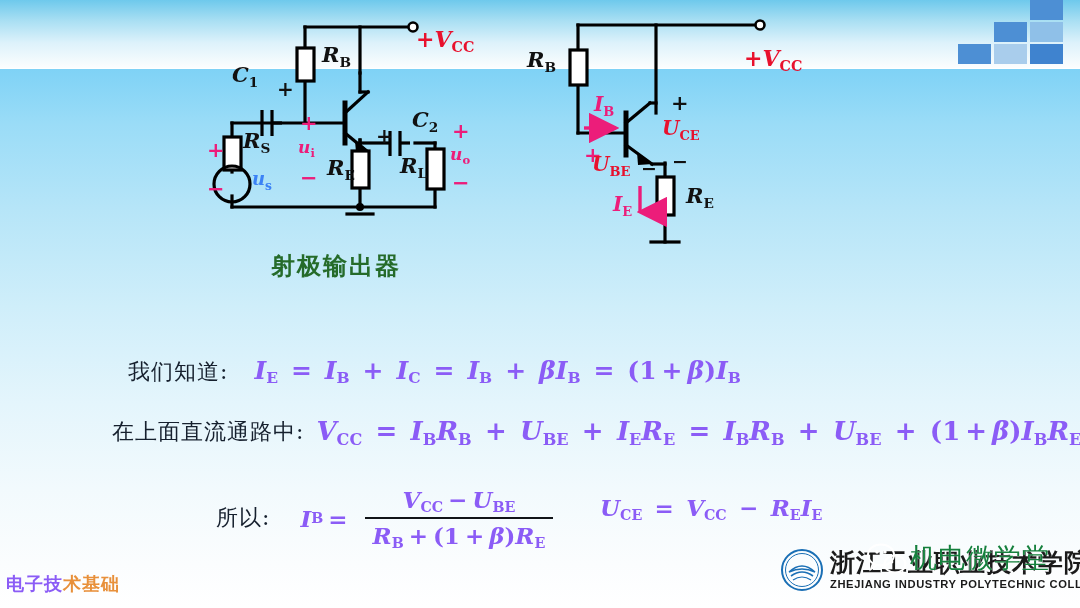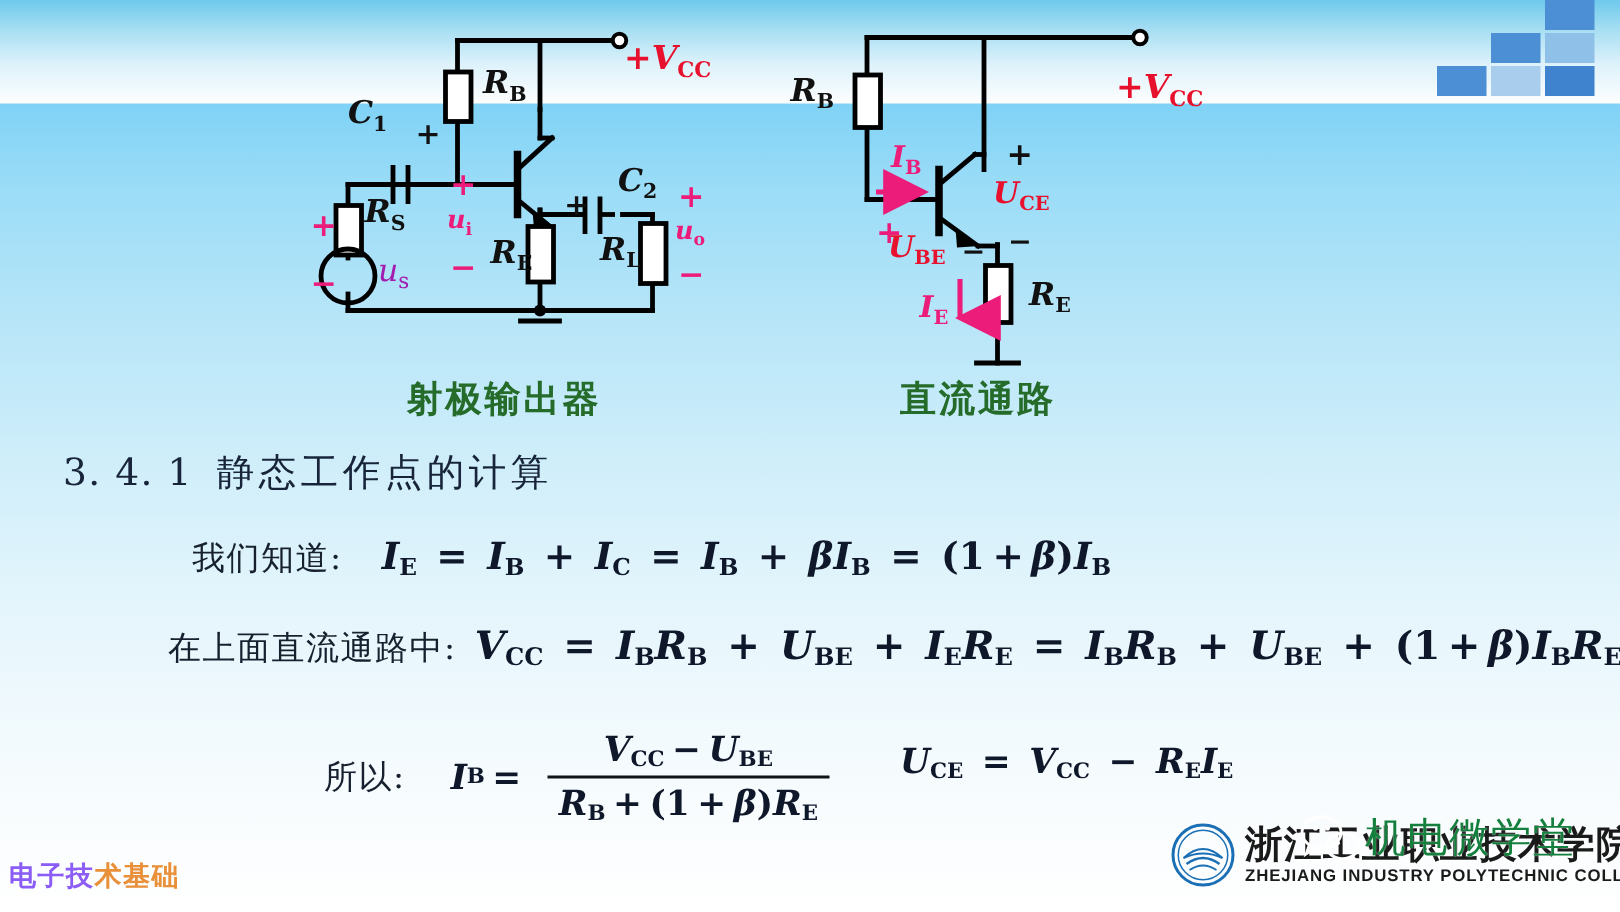--- a/index.html
+++ b/index.html
@@ -47,21 +47,21 @@
   .sec-head .cn{margin-left:16px;letter-spacing:3px;}
 
   .lead{font-family:"DejaVu Serif",serif;font-size:22px;color:#16202e;
     white-space:nowrap;letter-spacing:1px;}
   .row{position:absolute;display:flex;align-items:center;white-space:nowrap;}
   .row1{left:128px;top:356px;}
   .row2{left:112px;top:416px;}
   .row3{left:216px;top:486px;}
 
   
-  .math{font-family:"DejaVu Serif",serif;color:#0f172a;white-space:nowrap;}
+  .math{font-family:"DejaVu Serif",serif;color:#8b5cf6;white-space:nowrap;}
   .mi{font-style:italic;font-weight:bold;}
   .mb{font-weight:bold;}
   .op{font-weight:bold;padding:0 5px;}
   .eq1{font-size:25px;margin-left:26px;}
   .eq1 sub{font-size:.62em;font-weight:bold;font-style:normal;vertical-align:-.28em;}
   .eq2{font-size:26px;margin-left:12px;}
   .eq2 sub{font-size:.62em;font-weight:bold;font-style:normal;vertical-align:-.28em;}
   .eq3{font-size:23px;}
   .eq3 sub{font-size:.62em;font-weight:bold;font-style:normal;vertical-align:-.28em;}
   .beta{font-style:italic;font-weight:bold;font-family:"DejaVu Serif",serif;}
@@ -218,21 +218,21 @@
   <div style="position:absolute;left:322px;top:42px;color:#111;font-family:'DejaVu Serif',serif;font-weight:bold;font-size:21px;font-style:italic;"><span>R</span><sub style="font-style:normal;font-size:.65em;">B</sub></div>
 
   <div style="position:absolute;left:232px;top:62px;color:#111;font-family:'DejaVu Serif',serif;font-weight:bold;font-size:21px;font-style:italic;"><span>C</span><sub style="font-style:normal;font-size:.65em;">1</sub></div>
 
   <div style="position:absolute;left:277px;top:77px;color:#111;font-family:'DejaVu Serif',serif;font-weight:bold;font-size:20px;">+</div>
 
   <div style="position:absolute;left:243px;top:128px;color:#111;font-family:'DejaVu Serif',serif;font-weight:bold;font-size:21px;font-style:italic;"><span>R</span><sub style="font-style:normal;font-size:.65em;">S</sub></div>
 
   <div style="position:absolute;left:207px;top:137px;color:#ec1d7a;font-family:'DejaVu Serif',serif;font-weight:bold;font-size:21px;">+</div>
   <div style="position:absolute;left:207px;top:176px;color:#ec1d7a;font-family:'DejaVu Serif',serif;font-weight:bold;font-size:21px;">−</div>
-  <div style="position:absolute;left:252px;top:168px;color:#a21caf;font-family:'DejaVu Serif',serif;font-weight:normal;font-size:21px;font-style:italic;"><span>u</span><sub style="font-style:normal;font-size:.68em;">s</sub></div>
+  <div style="position:absolute;left:252px;top:168px;color:#3b82f6;font-family:'DejaVu Serif',serif;font-weight:bold;font-size:18px;font-style:italic;"><span>u</span><sub style="font-style:normal;font-size:.68em;">s</sub></div>
 
   <div style="position:absolute;left:300px;top:110px;color:#ec1d7a;font-family:'DejaVu Serif',serif;font-weight:bold;font-size:21px;">+</div>
   <div style="position:absolute;left:298px;top:137px;color:#ec1d7a;font-family:'DejaVu Serif',serif;font-weight:bold;font-size:17px;font-style:italic;"><span>u</span><sub style="font-style:normal;font-size:.68em;">i</sub></div>
   <div style="position:absolute;left:300px;top:165px;color:#ec1d7a;font-family:'DejaVu Serif',serif;font-weight:bold;font-size:21px;">−</div>
 
   <div style="position:absolute;left:327px;top:155px;color:#111;font-family:'DejaVu Serif',serif;font-weight:bold;font-size:21px;font-style:italic;"><span>R</span><sub style="font-style:normal;font-size:.65em;">E</sub></div>
 
   <div style="position:absolute;left:376px;top:124px;color:#111;font-family:'DejaVu Serif',serif;font-weight:bold;font-size:20px;">+</div>
   <div style="position:absolute;left:412px;top:107px;color:#111;font-family:'DejaVu Serif',serif;font-weight:bold;font-size:21px;font-style:italic;"><span>C</span><sub style="font-style:normal;font-size:.65em;">2</sub></div>
 
@@ -254,25 +254,21 @@
 
   <div style="position:absolute;left:671px;top:90px;color:#111;font-family:'DejaVu Serif',serif;font-weight:bold;font-size:21px;">+</div>
   <div style="position:absolute;left:662px;top:116px;color:#e8112d;font-family:'DejaVu Serif',serif;font-weight:bold;font-size:20px;font-style:italic;"><span>U</span><sub style="font-style:normal;font-size:.65em;">CE</sub></div>
   <div style="position:absolute;left:672px;top:150px;color:#111;font-family:'DejaVu Serif',serif;font-weight:bold;font-size:19px;">−</div>
 
   <div style="position:absolute;left:613px;top:192px;color:#ec1d7a;font-family:'DejaVu Serif',serif;font-weight:bold;font-size:20px;font-style:italic;"><span>I</span><sub style="font-style:normal;font-size:.65em;">E</sub></div>
 
   <div style="position:absolute;left:686px;top:183px;color:#111;font-family:'DejaVu Serif',serif;font-weight:bold;font-size:21px;font-style:italic;"><span>R</span><sub style="font-style:normal;font-size:.65em;">E</sub></div>
 
   <div class="caption cap-left">射极输出器</div>
-  <div class="caption cap-right">直流通路</div>
-
-  <div class="sec-head">
-    <span class="num">3. 4. 1</span><span class="cn">静态工作点的计算</span>
-  </div>
+
 
   <div class="row row1">
     <span class="lead">我们知道:</span>
     <span class="math eq1">
       <span class="mi">I</span><sub>E</sub>
       <span class="op">=</span>
       <span class="mi">I</span><sub>B</sub>
       <span class="op">+</span>
       <span class="mi">I</span><sub>C</sub>
       <span class="op">=</span>

